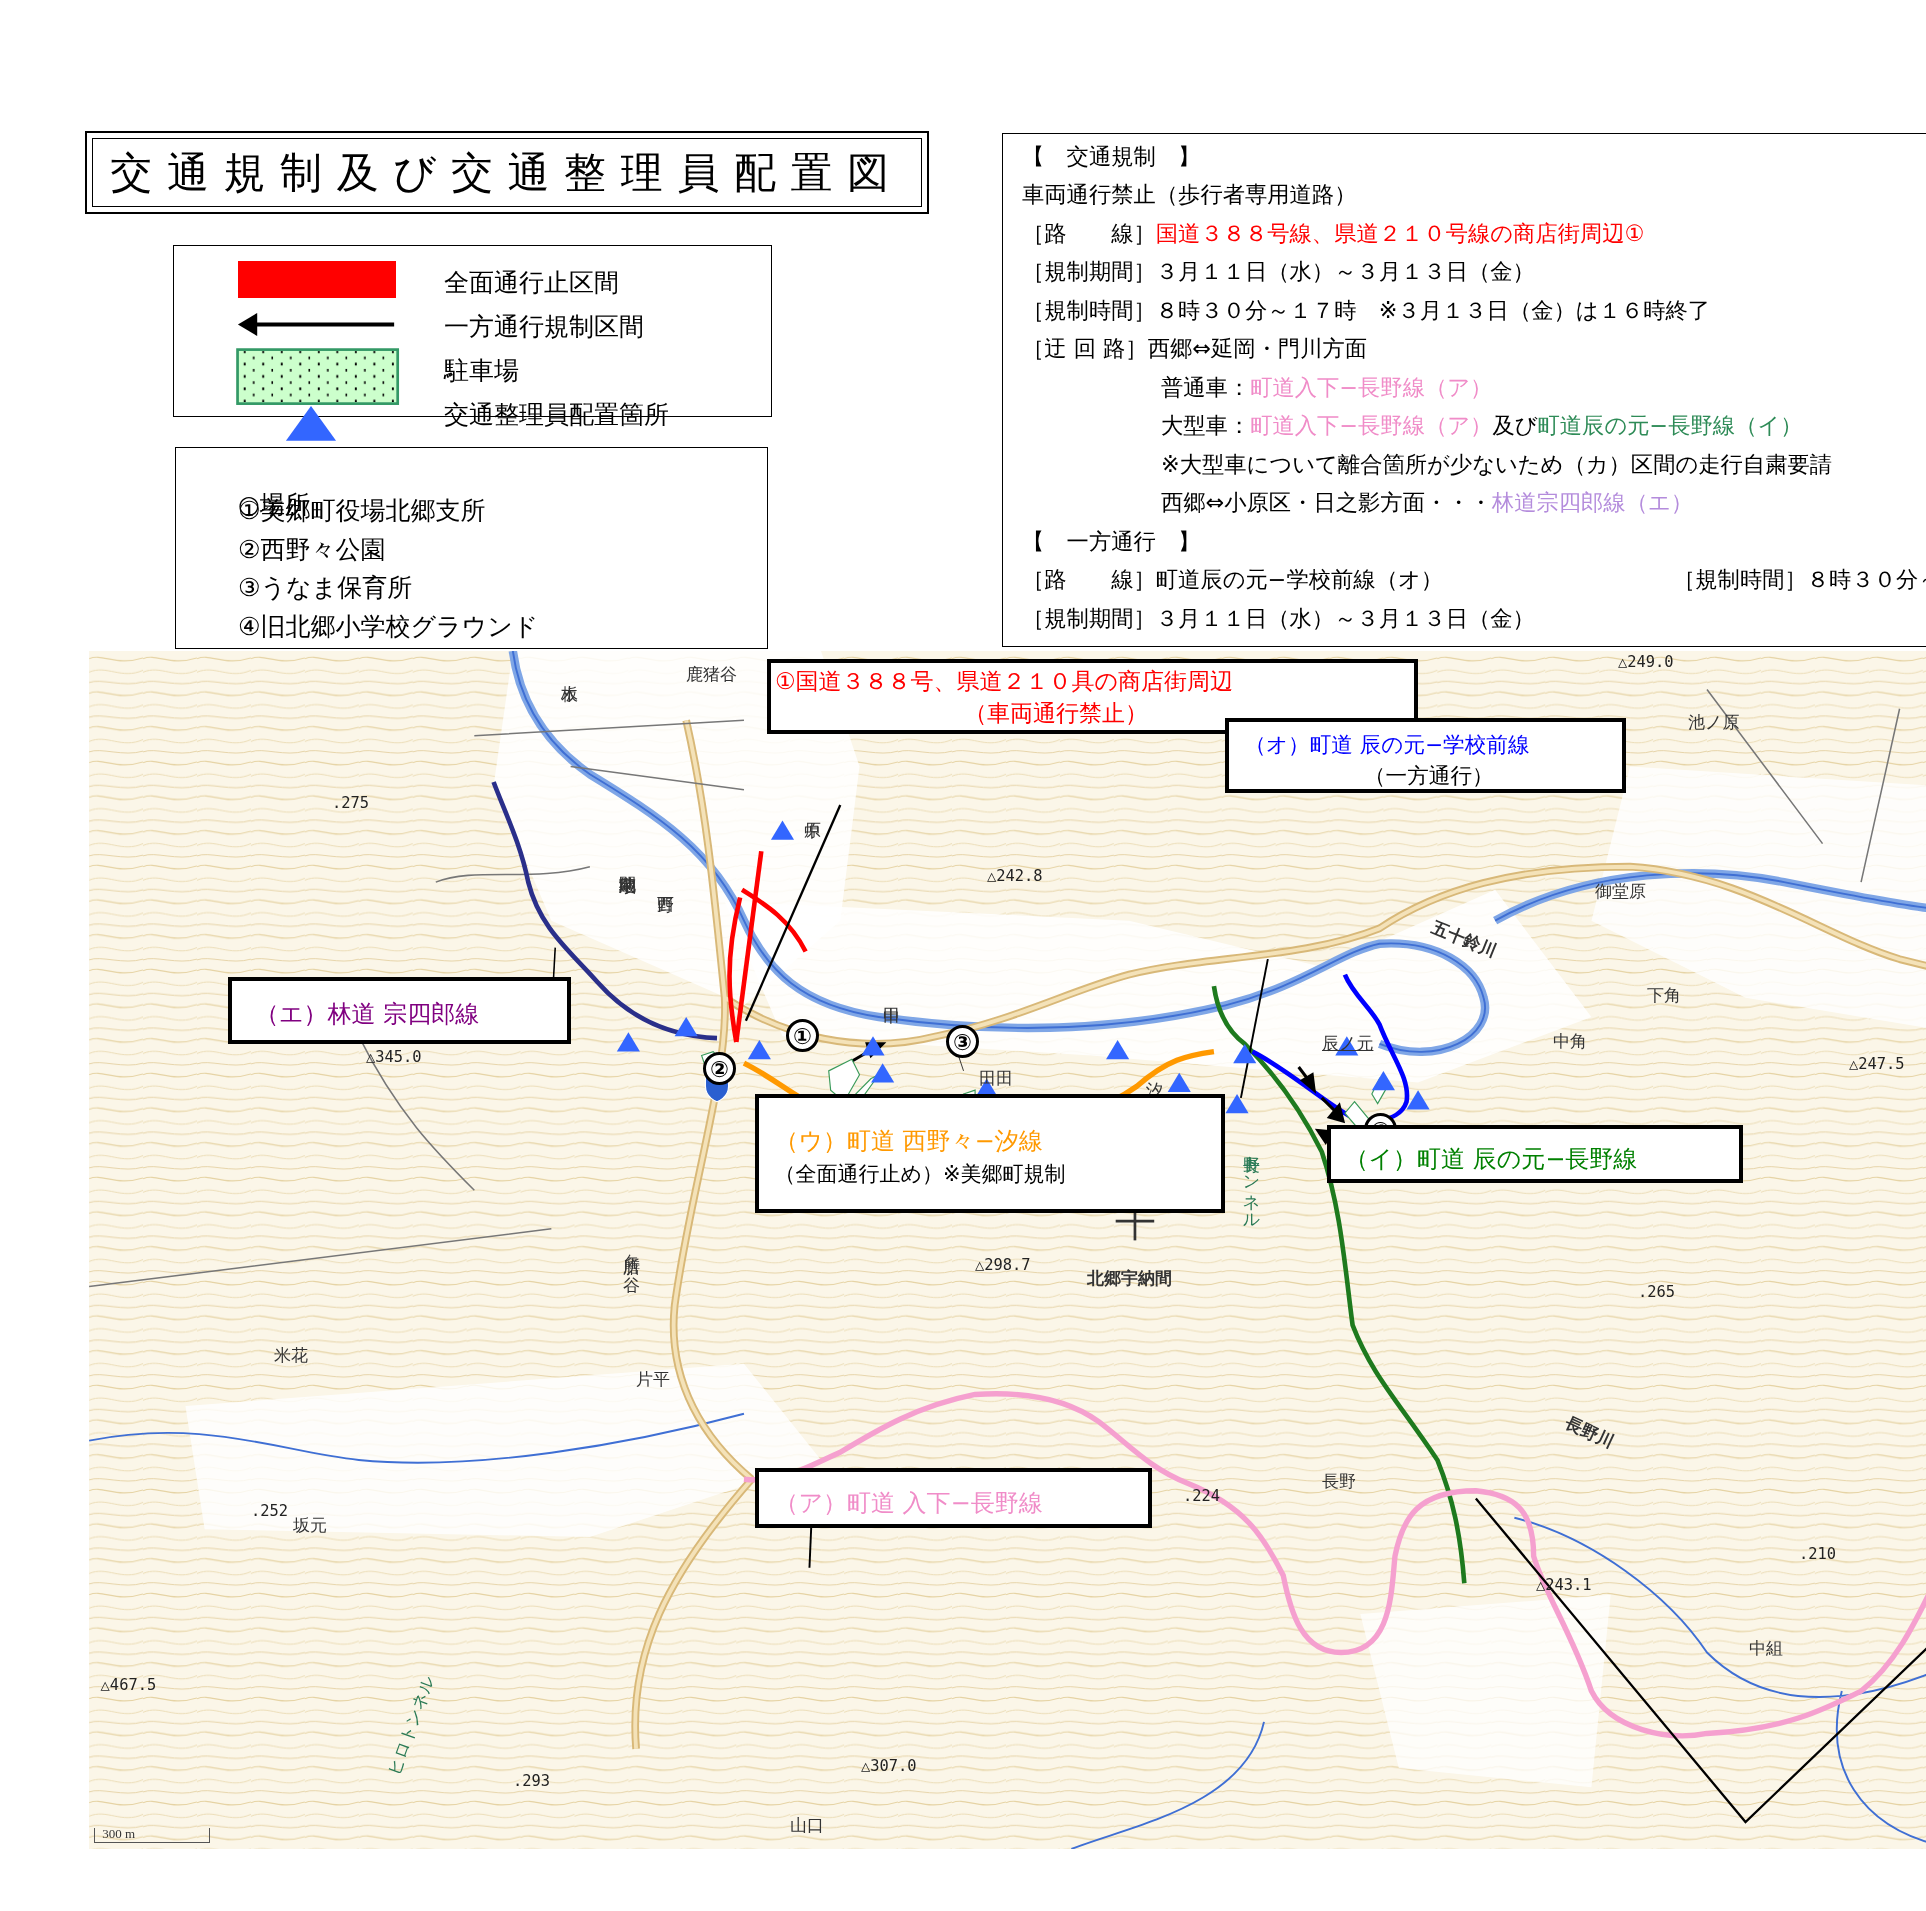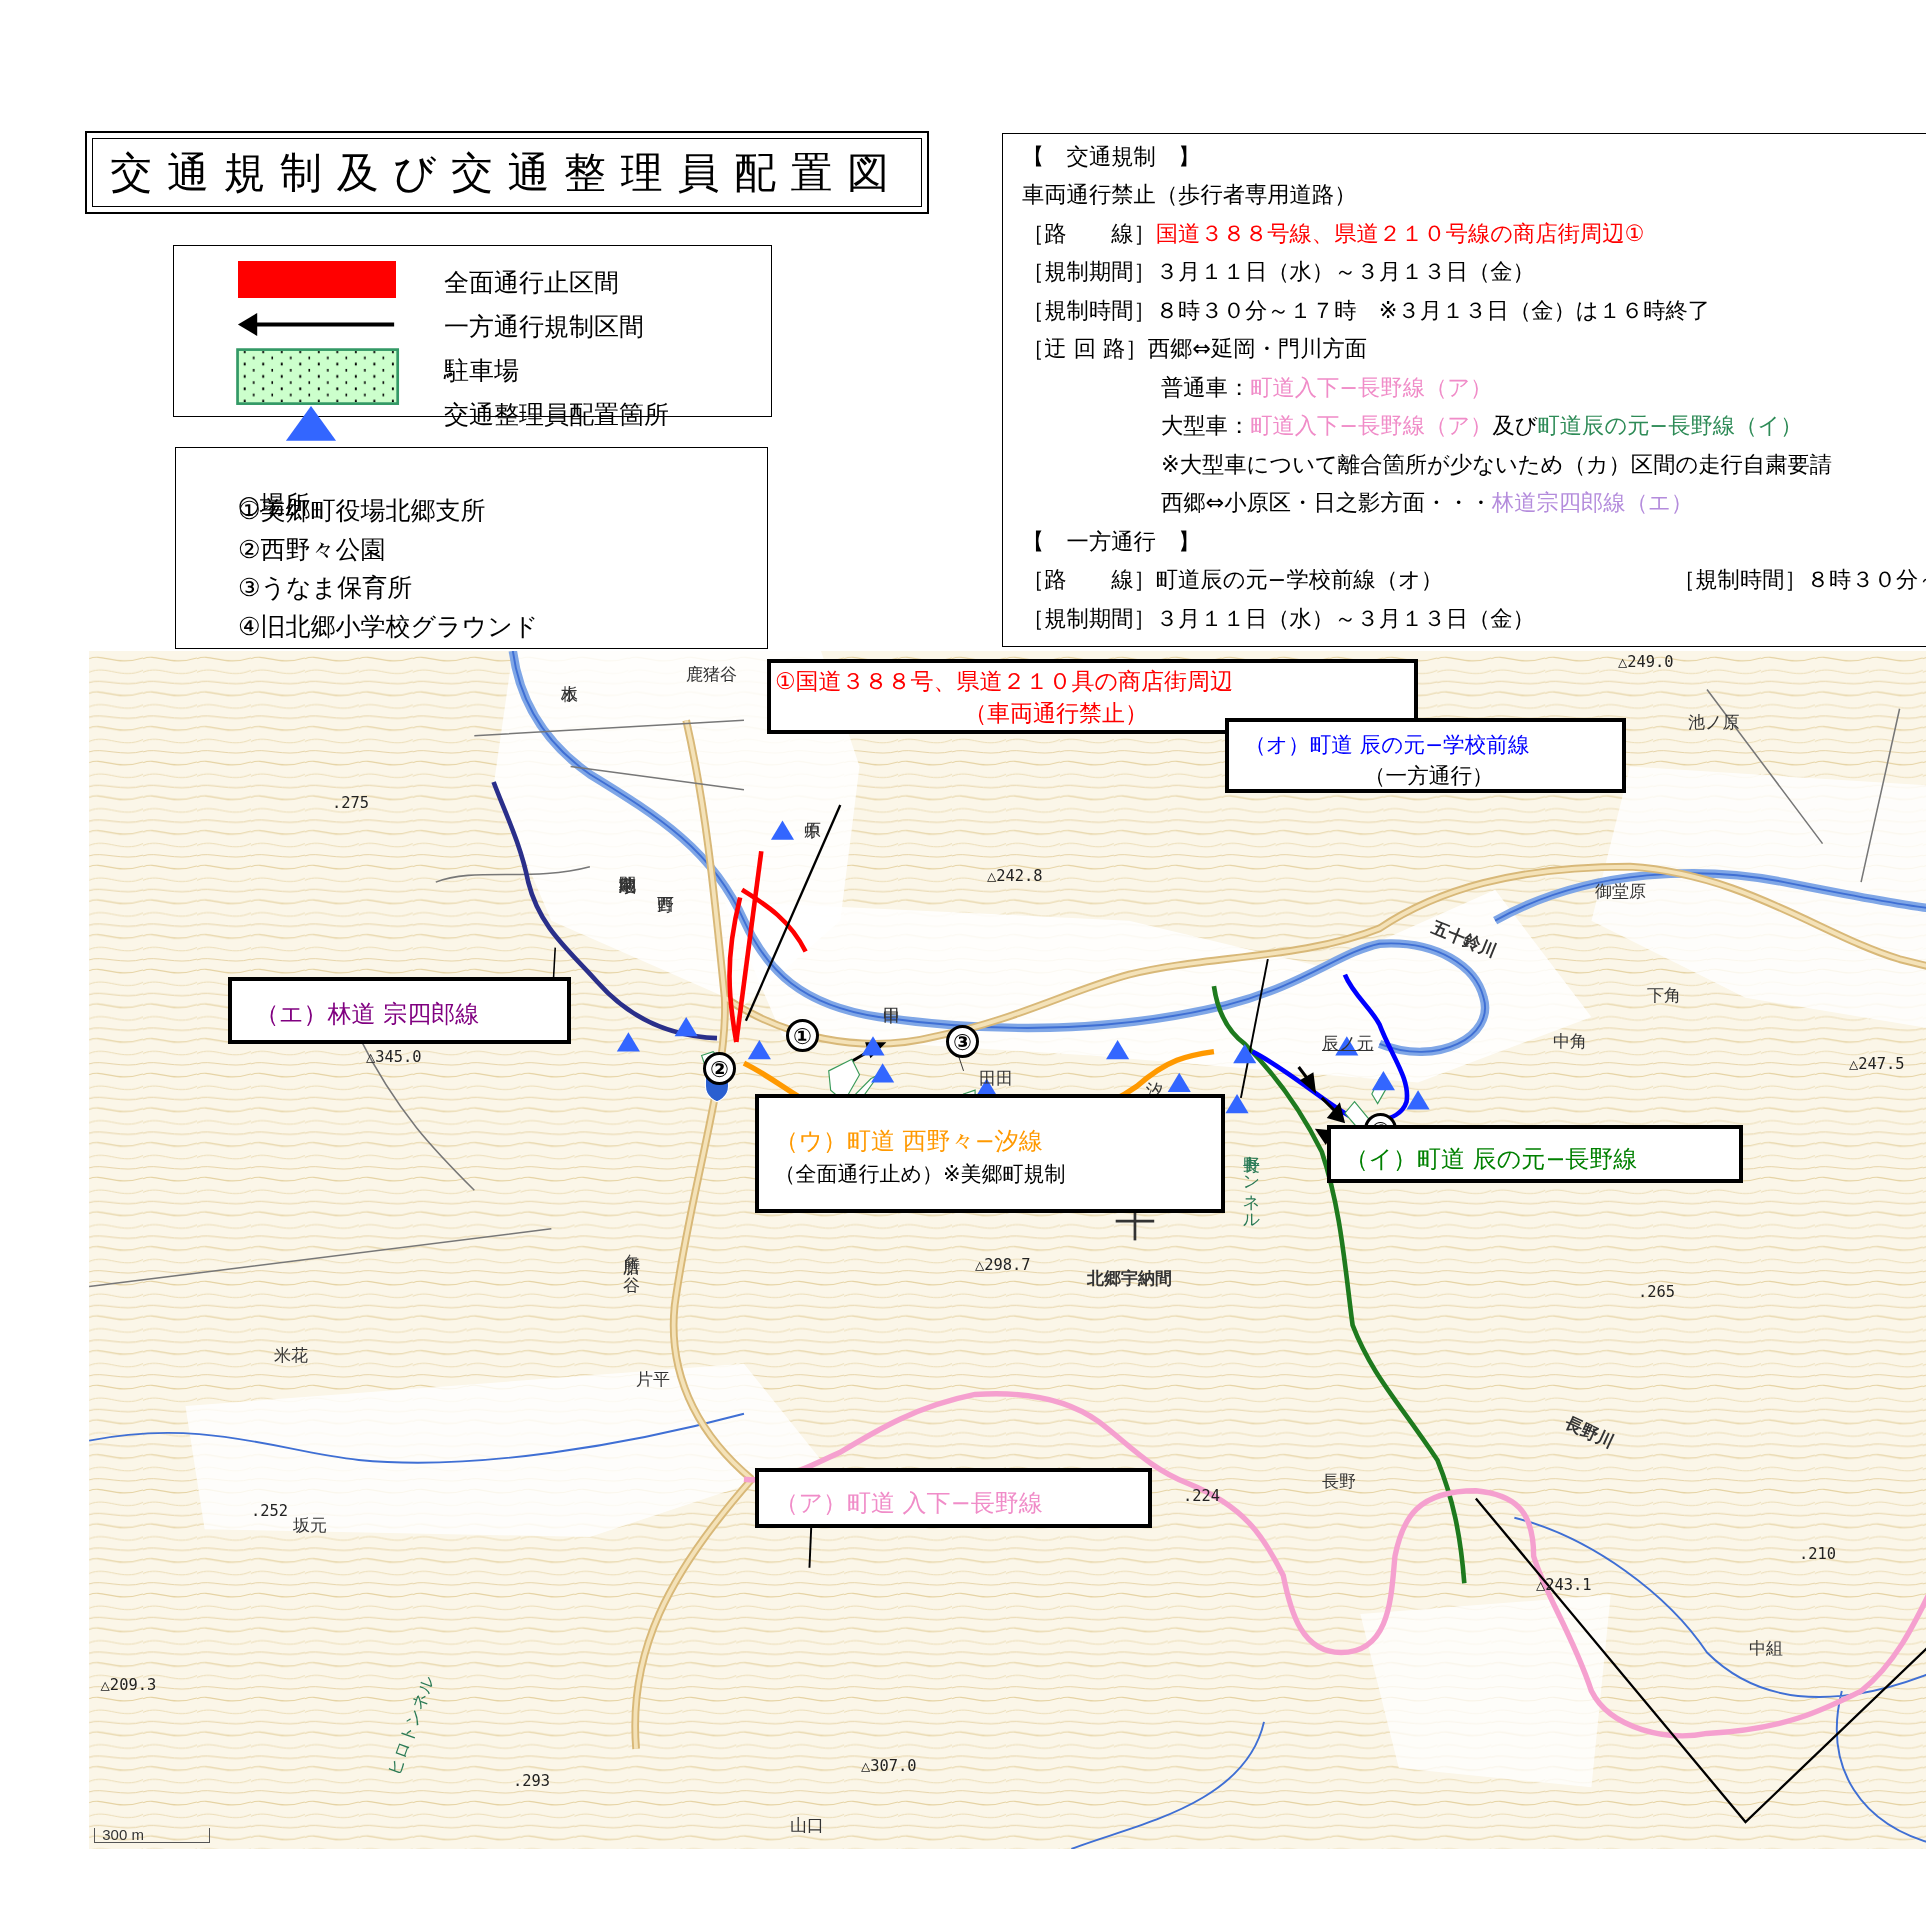--- a/index.html
+++ b/index.html
@@ -19,21 +19,21 @@
   .info-line{position:absolute;left:19px;font-size:22.3px;white-space:nowrap;font-family:"DejaVu Sans","Liberation Sans",sans-serif;}
   
   .map{left:89px;top:651px;width:2350px;height:1198px;background:#fbf6e8;overflow:hidden;}
   .callout{position:absolute;background:#fff;border:4.6px solid #000;box-sizing:border-box;font-family:"DejaVu Sans","Liberation Sans",sans-serif;}
   .callout .l1,.callout .l2{position:absolute;white-space:nowrap;}
   .maplabel{position:absolute;font-family:"DejaVu Sans","Liberation Sans",sans-serif;color:#333;font-size:17px;white-space:nowrap;}
   .vlabel{writing-mode:vertical-rl;}
   .num{position:absolute;font-family:"DejaVu Sans Mono","Liberation Mono",monospace;font-size:15.4px;color:#222;white-space:nowrap;}
   .circ{position:absolute;width:33px;height:33px;border:3.5px solid #000;border-radius:50%;box-sizing:border-box;background:#fff;display:flex;align-items:center;justify-content:center;font-weight:bold;font-size:22.3px;font-family:"DejaVu Sans","Liberation Sans",sans-serif;}
   .scale{position:absolute;left:4.6px;bottom:5.8px;width:116px;height:15.4px;border-left:1.9px solid #555;border-right:1.9px solid #555;border-bottom:1.9px solid #555;box-sizing:border-box;}
-  .scale span{position:absolute;left:7.7px;top:-1.5px;font-size:15px;color:#333;font-family:Liberation Sans, sans-serif;}
+  .scale span{position:absolute;left:7.7px;top:-1.5px;font-size:13px;color:#333;font-family:Liberation Serif, serif;}
 </style>
 </head>
 <body>
 
 <div class="abs title-box">
   <div class="title-inner">
     <span class="title-text">交通規制及び交通整理員配置図</span>
   </div>
 </div>
 
@@ -267,21 +267,21 @@
   <span class="num" style="left:277px;top:397px;">△345.0</span>
   <span class="num" style="left:886px;top:605px;">△298.7</span>
   <span class="num" style="left:1549px;top:632px;">.265</span>
   <span class="num" style="left:1760px;top:404px;">△247.5</span>
 
   <span class="num" style="left:1710px;top:894px;">.210</span>
 
   <span class="num" style="left:1447px;top:925px;">△243.1</span>
   <span class="num" style="left:772px;top:1106px;">△307.0</span>
   <span class="num" style="left:162px;top:851px;">.252</span>
-  <span class="num" style="left:11.6px;top:1025px;">△209.3</span>
+  <span class="num" style="left:11.6px;top:1025px;">△467.5</span>
   <span class="num" style="left:424px;top:1121px;">.293</span>
   <span class="num" style="left:1094px;top:836px;">.224</span>
 
   <div class="callout" style="left:678px;top:7.7px;width:651px;height:75px;">
     <span class="l1" style="left:3.9px;top:3.1px;font-size:23px;color:#ff0000;">①国道３８８号、県道２１０具の商店街周辺</span>
     <span class="l2" style="left:193px;top:35px;font-size:23px;color:#ff0000;">（車両通行禁止）</span>
   </div>
 
   <div class="callout" style="left:1136px;top:67px;width:401px;height:75px;">
     <span class="l1" style="left:15.4px;top:7.7px;font-size:21.6px;color:#0000ff;">（オ）町道 辰の元−学校前線</span>

